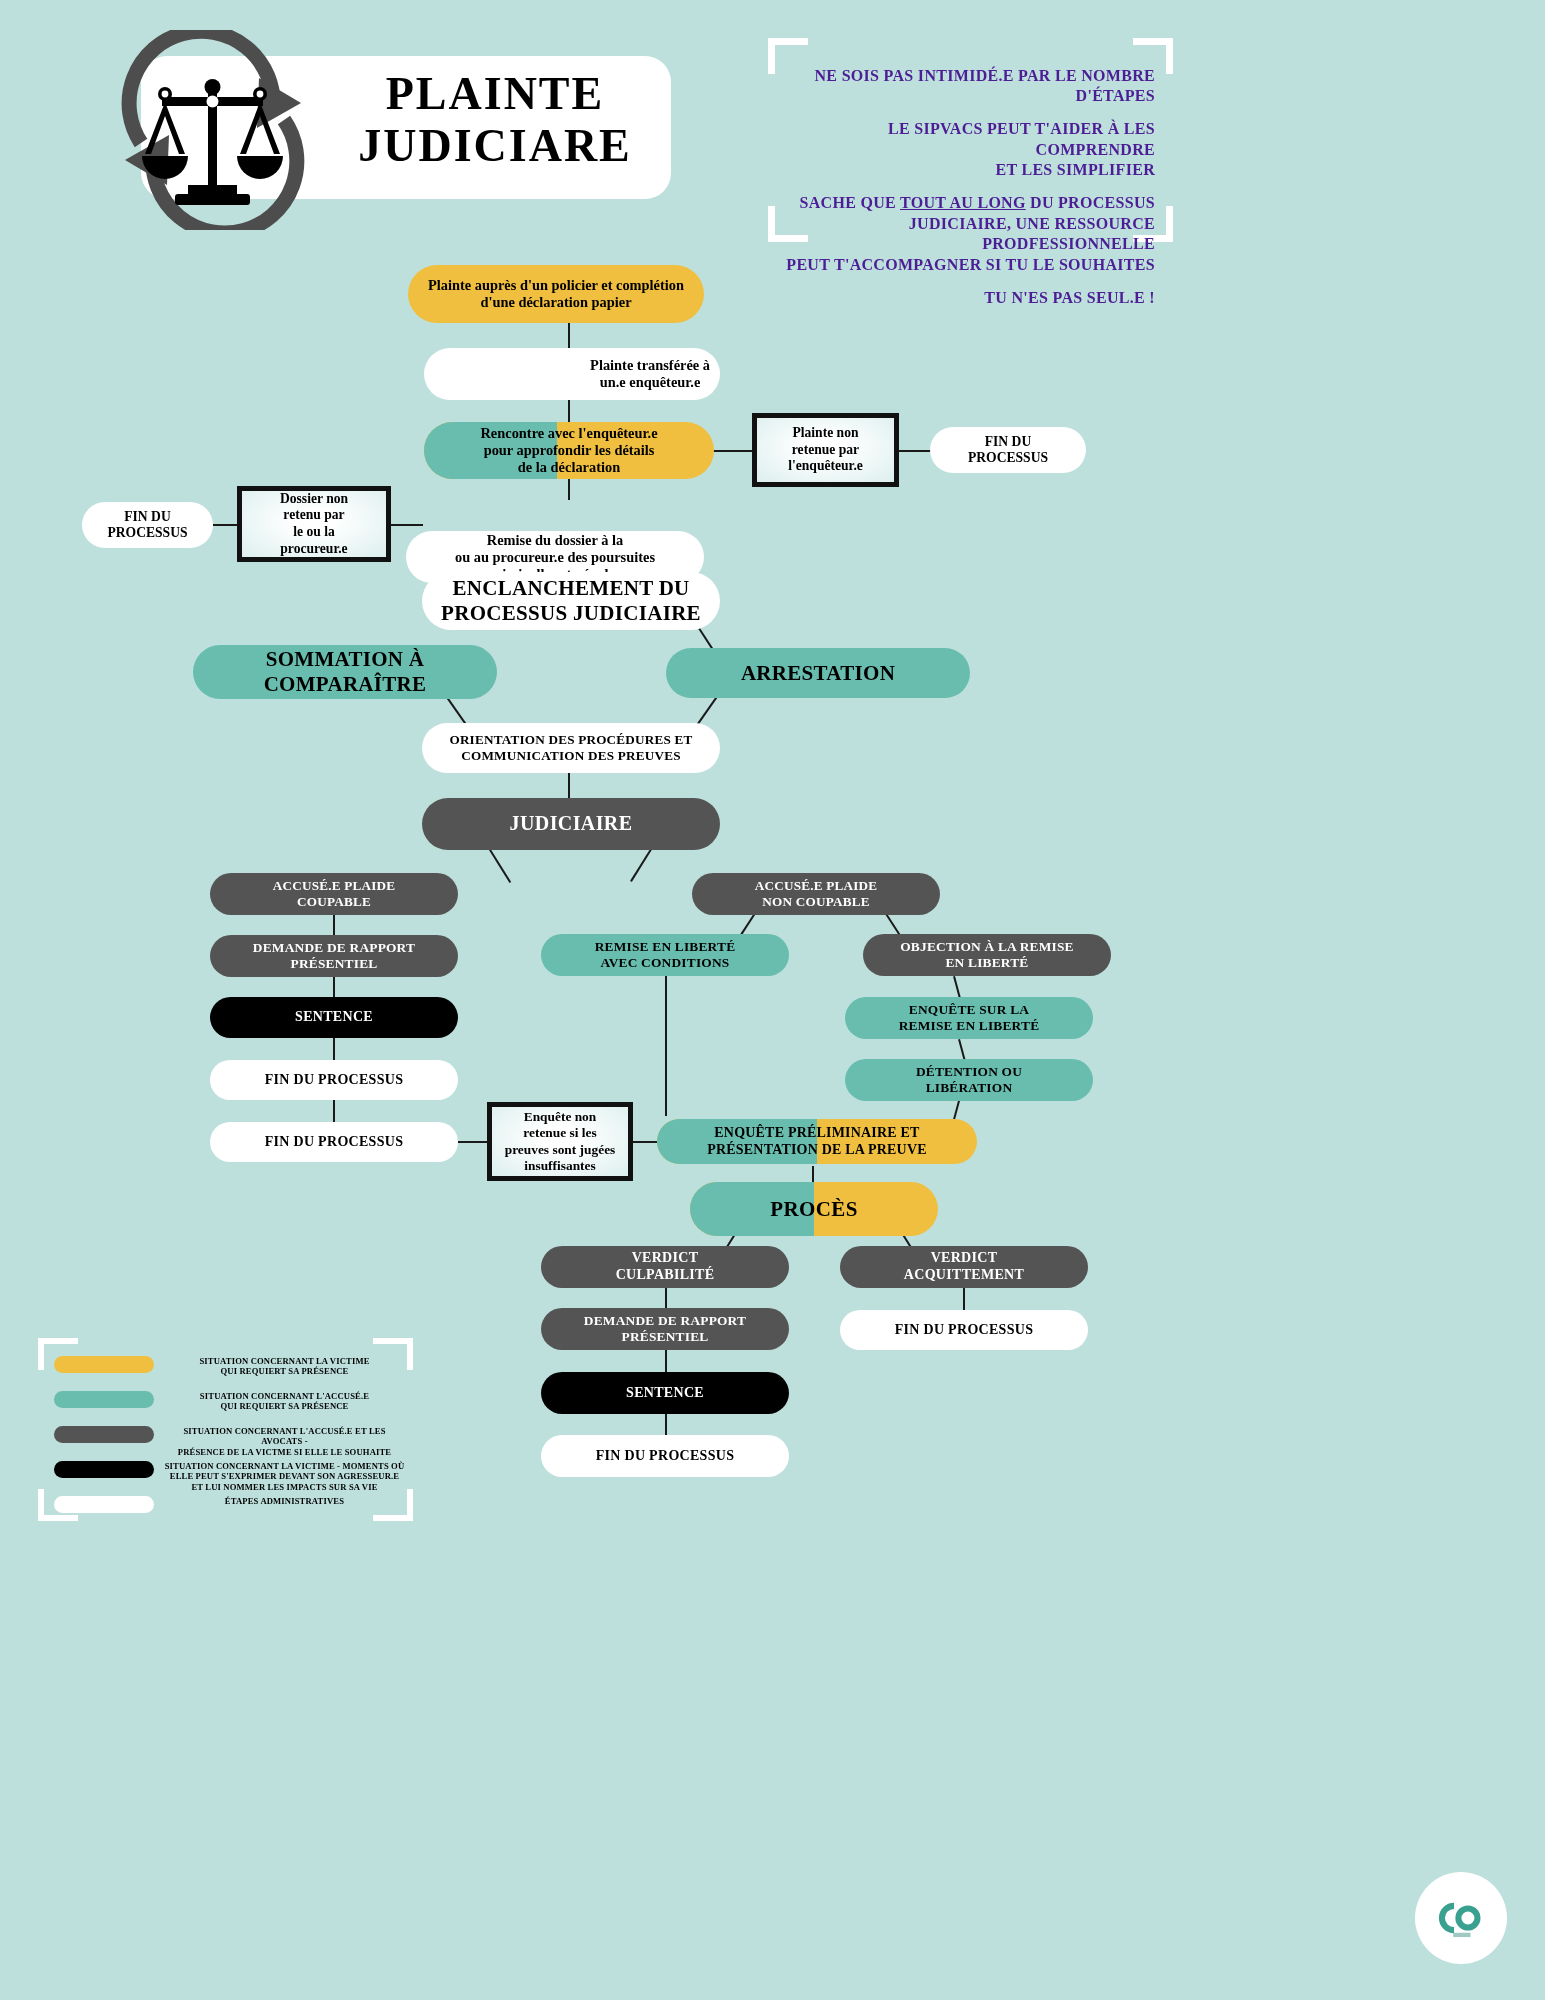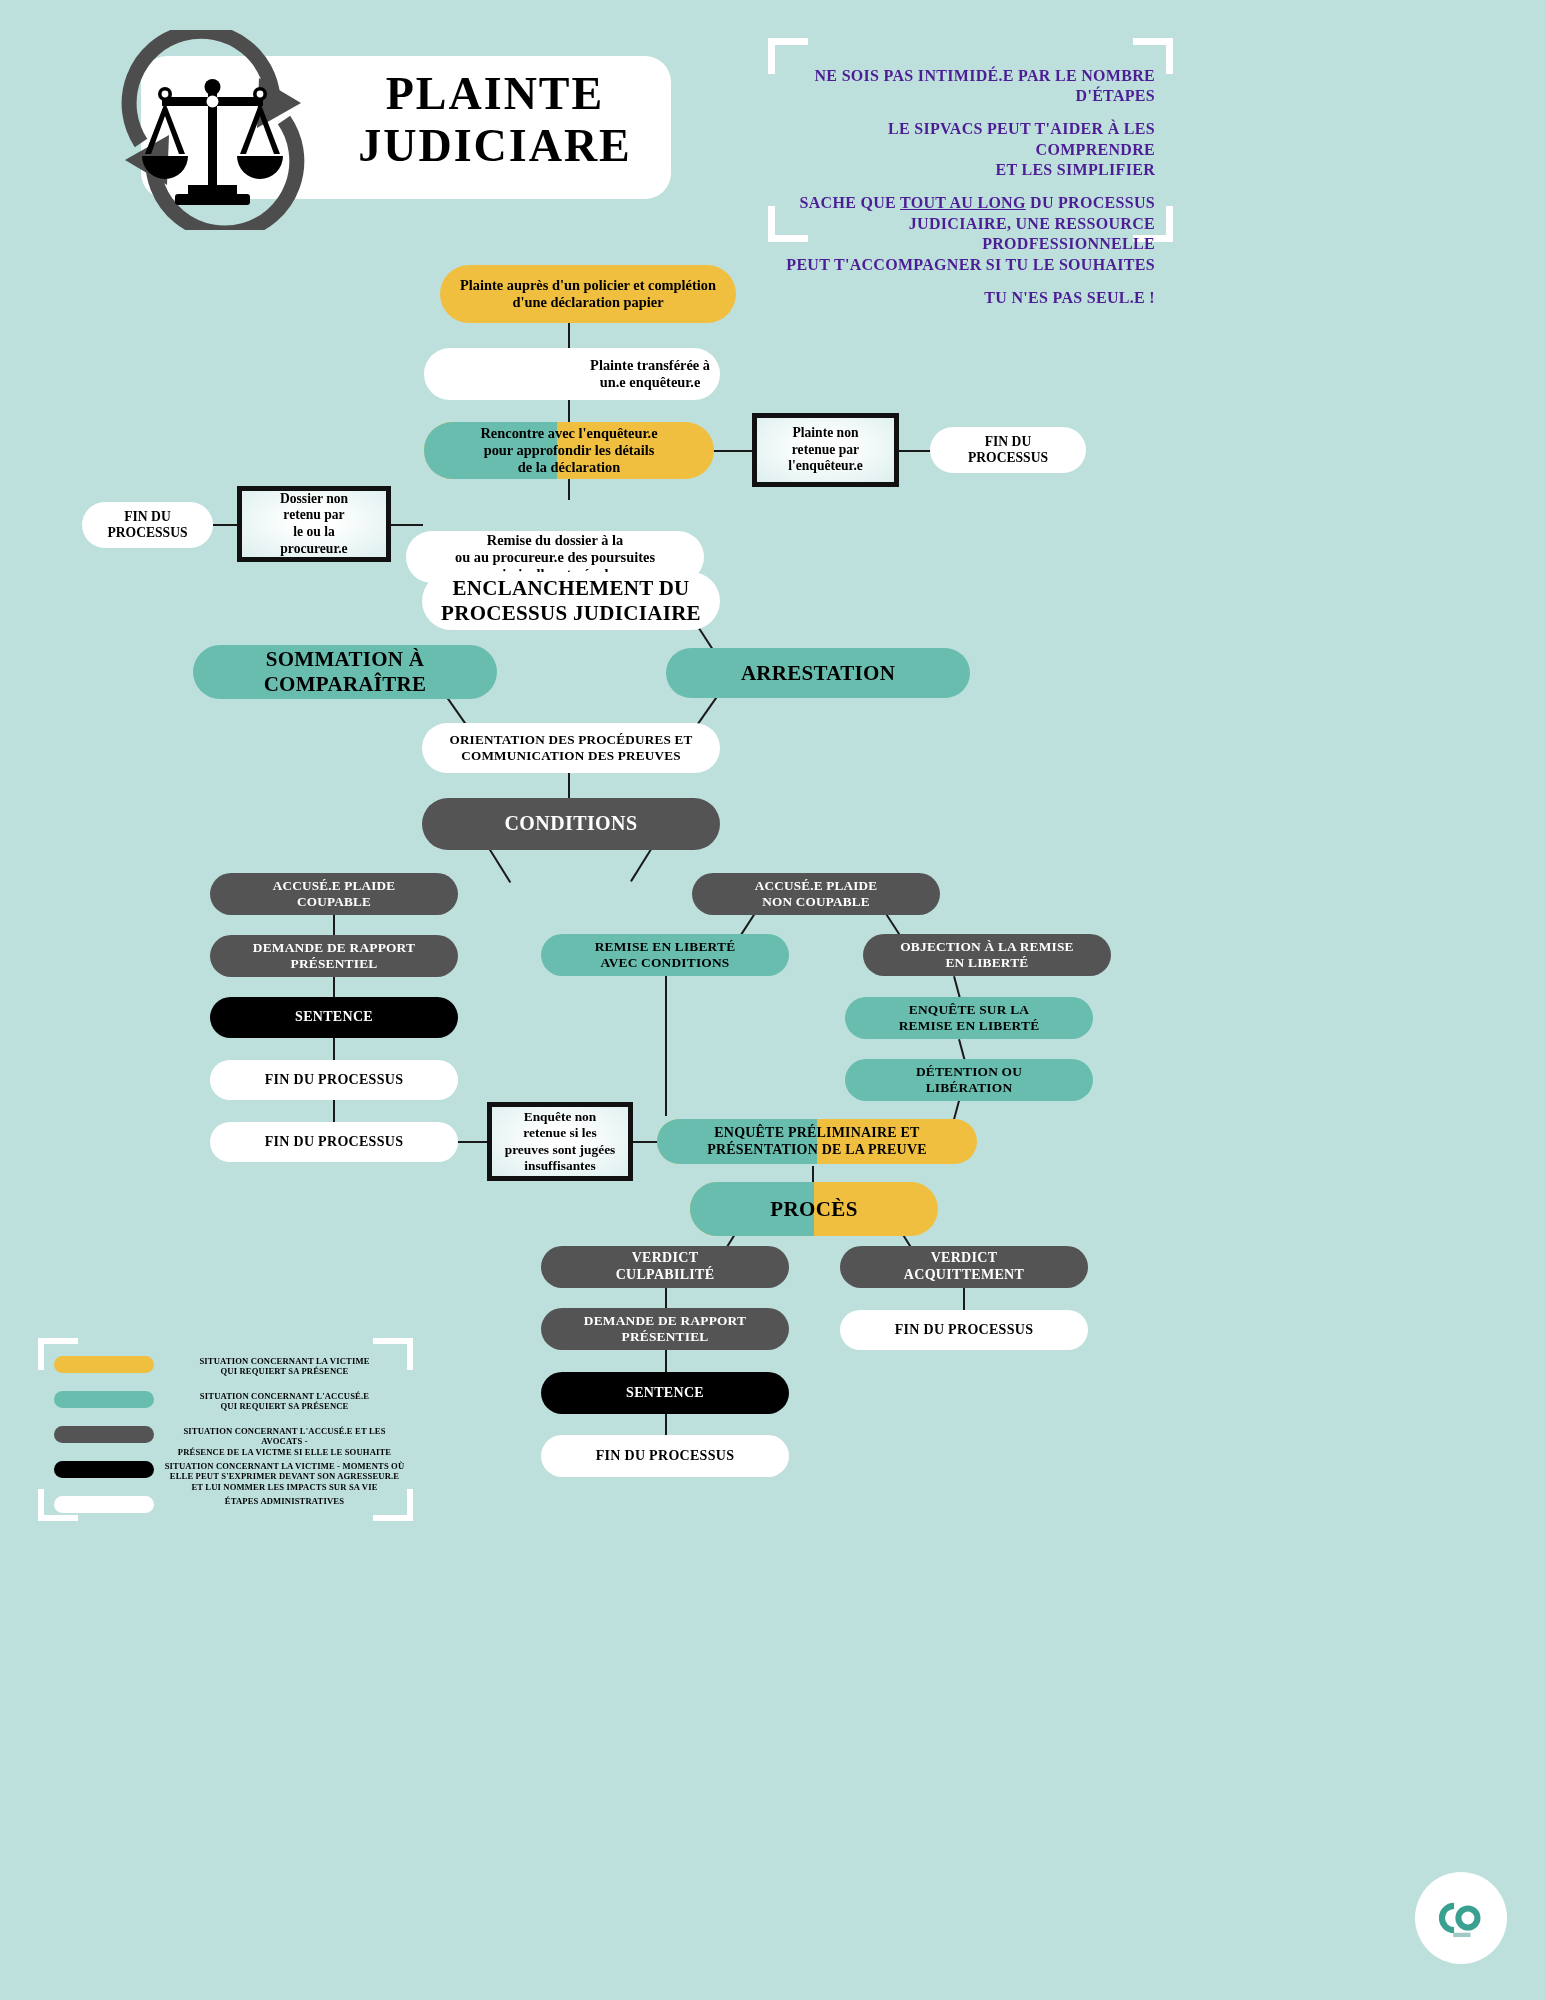--- a/index.html
+++ b/index.html
@@ -276,21 +276,21 @@
   <div class="diag" style="left:900px; top:1228px; width:42px; transform:rotate(58deg);"></div>
 
   <div class="line vline" style="left:665px; top:1288px; height:22px;"></div>
 
   <div class="line vline" style="left:665px; top:1350px; height:22px;"></div>
 
   <div class="line vline" style="left:665px; top:1414px; height:22px;"></div>
 
   <div class="line vline" style="left:963px; top:1288px; height:22px;"></div>
 
-  <div class="node yellow" style="left:440px; top:265px; width:296px; height:58px; font-size:14.4px;">
+  <div class="node yellow" style="left:408px; top:265px; width:296px; height:58px; font-size:14.4px;">
     <span>Plainte auprès d'un policier et complétion d'une déclaration papier</span>
   </div>
 
   <div class="node white" style="left:424px; top:348px; width:296px; height:52px; font-size:14.4px; white-space:pre-line;justify-content:flex-end;">
     <span>Plainte transférée à
 un.e enquêteur.e</span>
   </div>
 
   <div class="node split" style="left:424px; top:422px; width:290px; height:57px; font-size:14.4px; white-space:pre-line;">
     <span class="half"></span>
@@ -341,21 +341,21 @@
   <div class="node white" style="left:422px; top:723px; width:298px; height:50px; font-size:13.2px; white-space:pre-line; letter-spacing:.2px;">
     <span>ORIENTATION DES PROCÉDURES ET
 COMMUNICATION DES PREUVES</span>
   </div>
 
   <div class="node teal" style="left:666px; top:648px; width:304px; height:50px; font-size:21px; letter-spacing:.3px;">
     <span>ARRESTATION</span>
   </div>
 
   <div class="node grey" style="left:422px; top:798px; width:298px; height:52px; font-size:20px; letter-spacing:.4px;">
-    <span>CONDITIONS</span>
+    <span>JUDICIAIRE</span>
   </div>
 
   <div class="node grey" style="left:210px; top:873px; width:248px; height:42px; font-size:13.2px; white-space:pre-line; letter-spacing:.2px;">
     <span>ACCUSÉ.E PLAIDE
 COUPABLE</span>
   </div>
 
   <div class="node grey" style="left:692px; top:873px; width:248px; height:42px; font-size:13.2px; white-space:pre-line; letter-spacing:.2px;">
     <span>ACCUSÉ.E PLAIDE
 NON COUPABLE</span>

